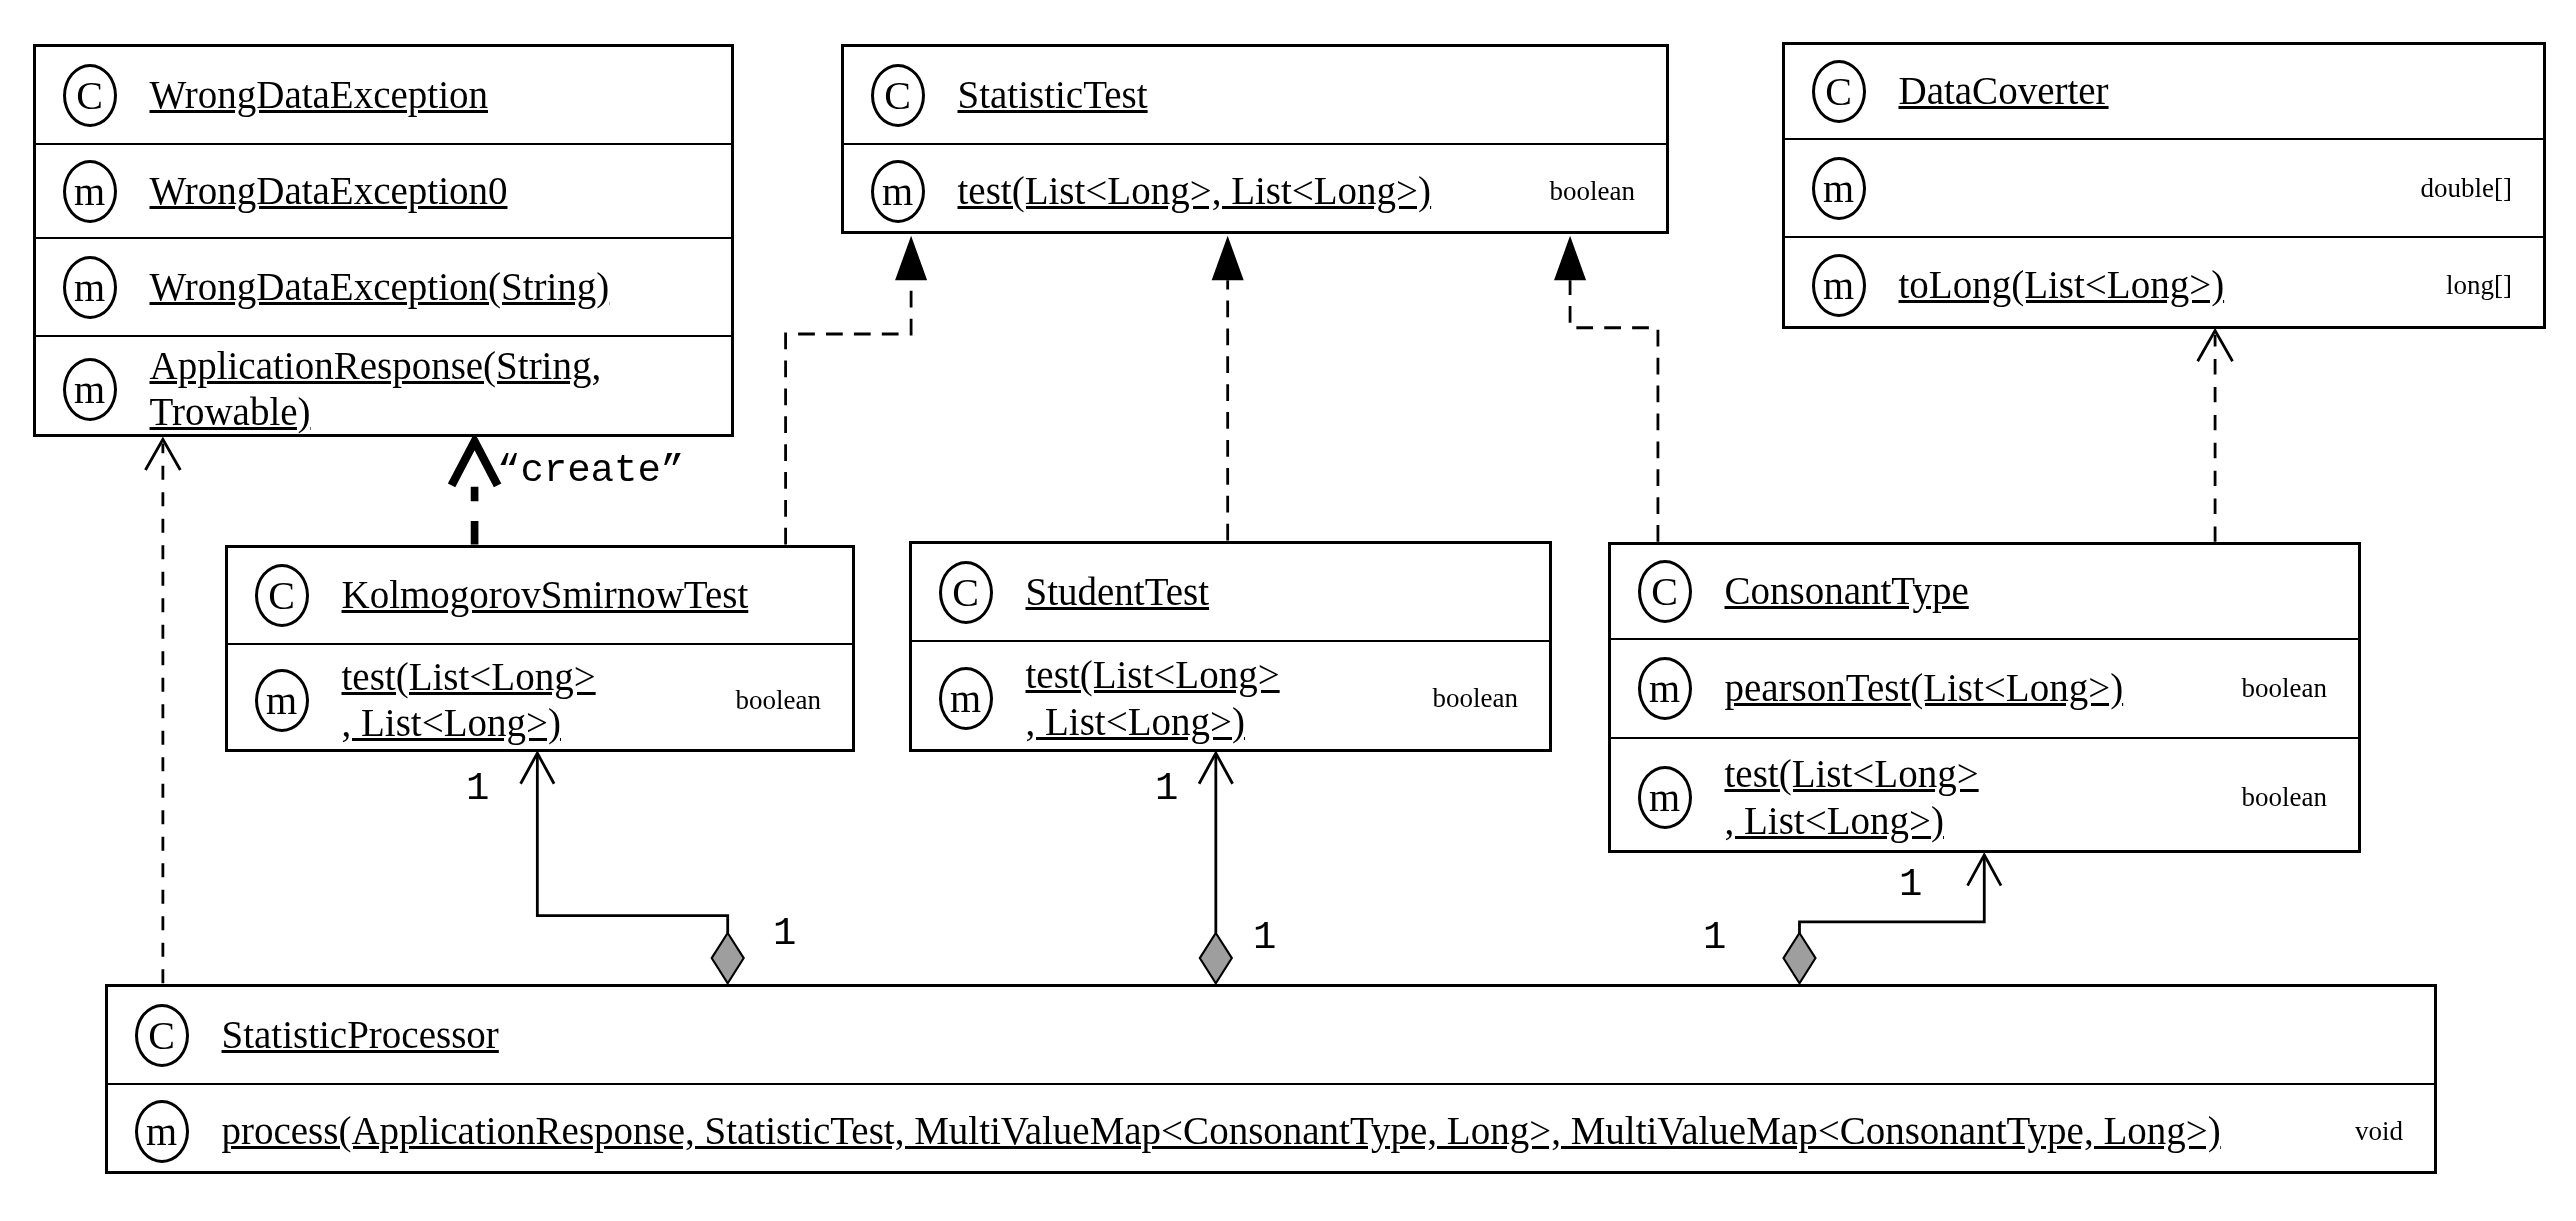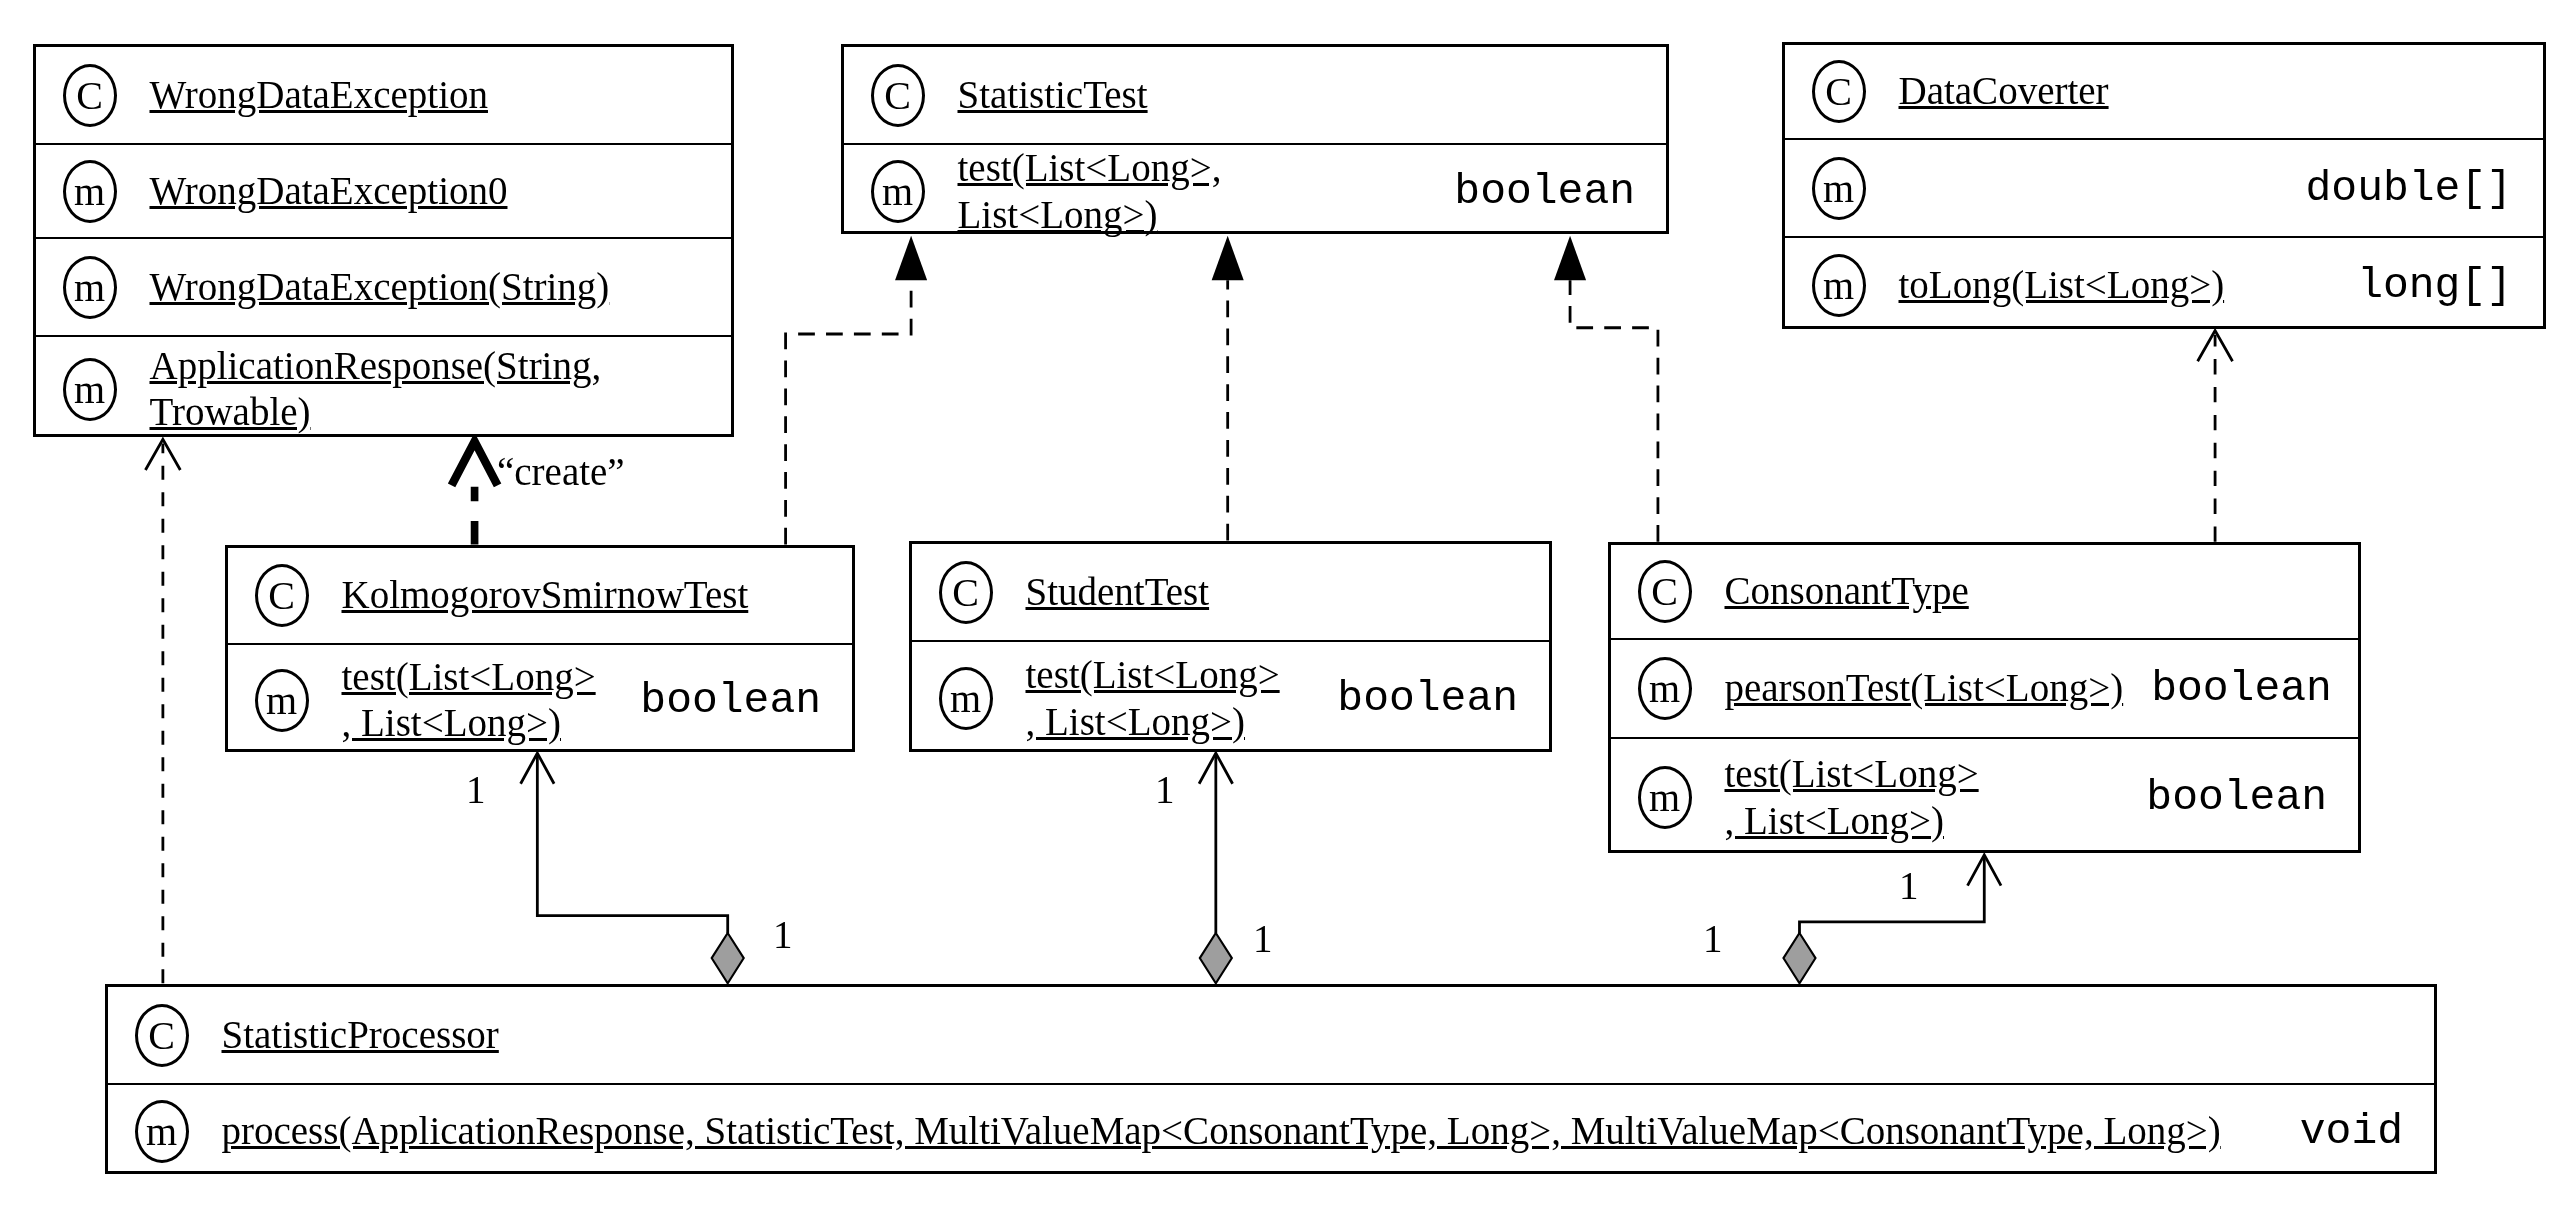--- a/index.html
+++ b/index.html
@@ -33,26 +33,27 @@
     height: 63px;
     border: 3.5px solid #000;
     border-radius: 50%;
     display: flex;
     align-items: center;
     justify-content: center;
     font-size: 40px;
     margin-right: 33px;
   }
   .nm, .sig { font-size: 39px; white-space: pre-line; line-height: 1.18; text-decoration: underline; }
-  .ret { font-size: 43px; margin-left: auto; padding-left: 28px; white-space: nowrap; font-family: Liberation Mono, monospace; }
+  .ret { font-size: 27px; margin-left: auto; padding-left: 28px; white-space: nowrap; }
   .float-label {
     position: absolute;
     font-size: 39px;
     line-height: 1;
     white-space: nowrap;
+    font-family: Liberation Mono, monospace;
   }
 </style>
 </head>
 <body>
 
 <div id="canvas">
 
   <svg id="wires" viewBox="0 0 3693 1751" xmlns="http://www.w3.org/2000/svg">
 
     <g stroke="#000" fill="none">

